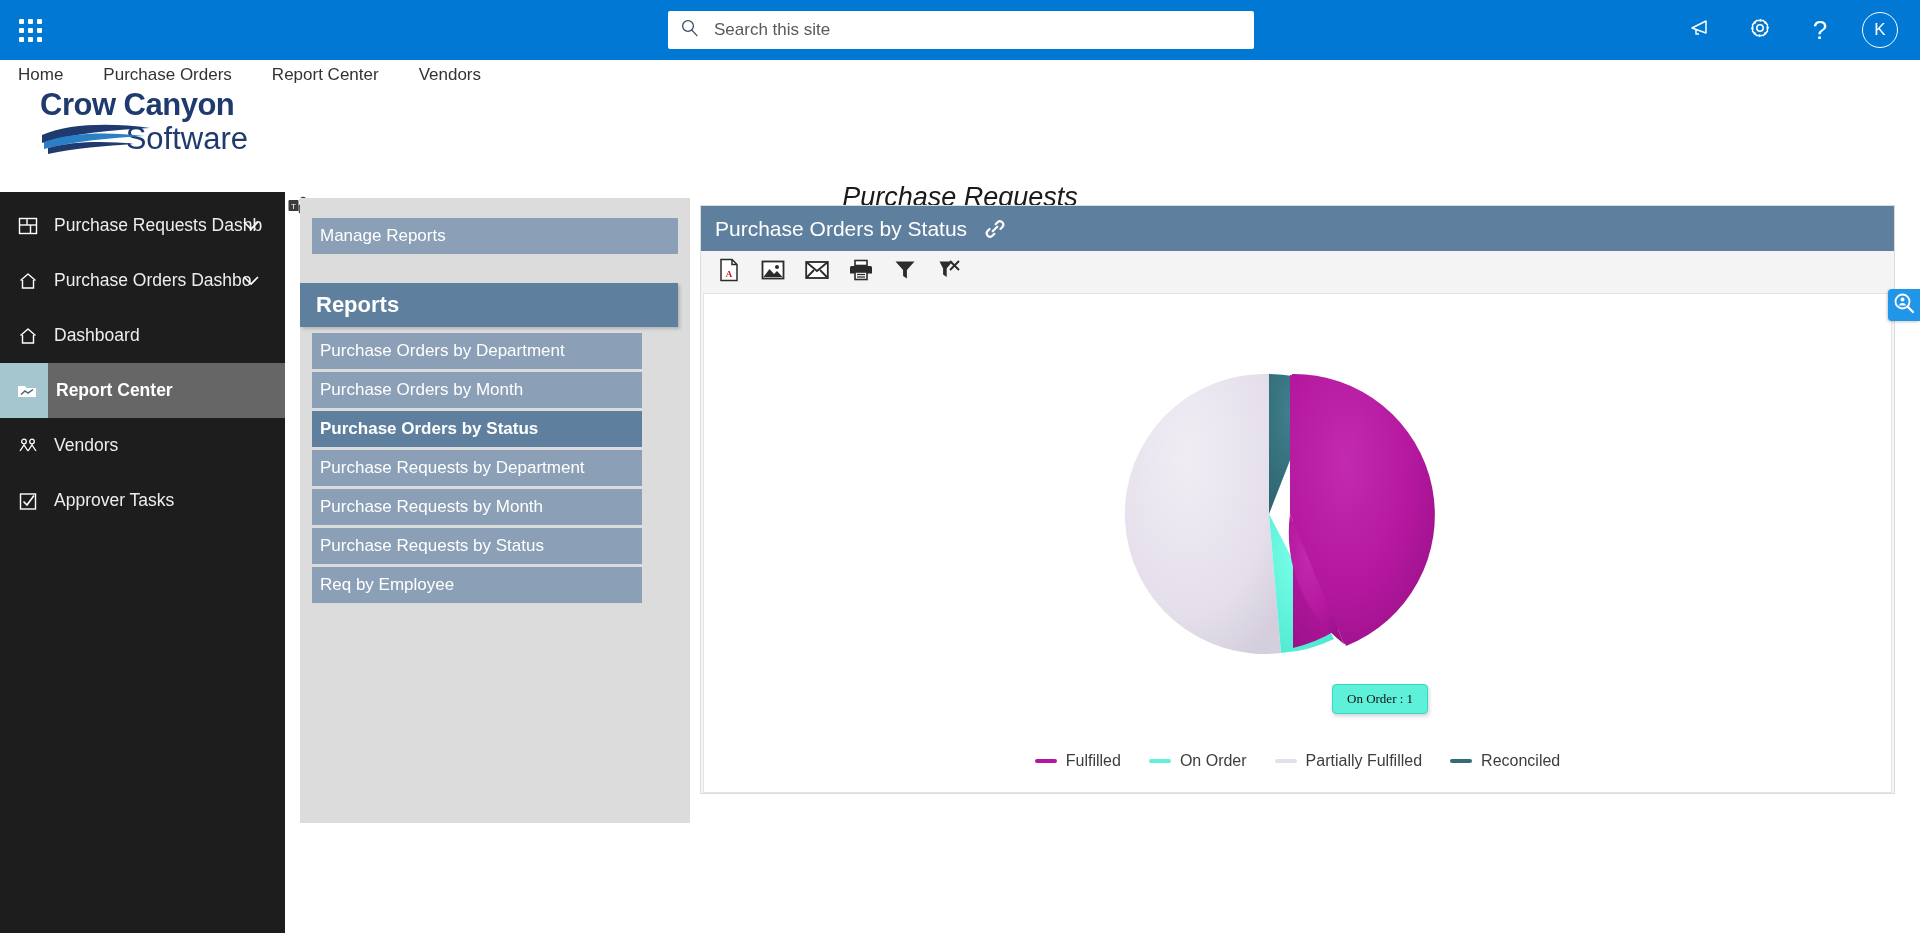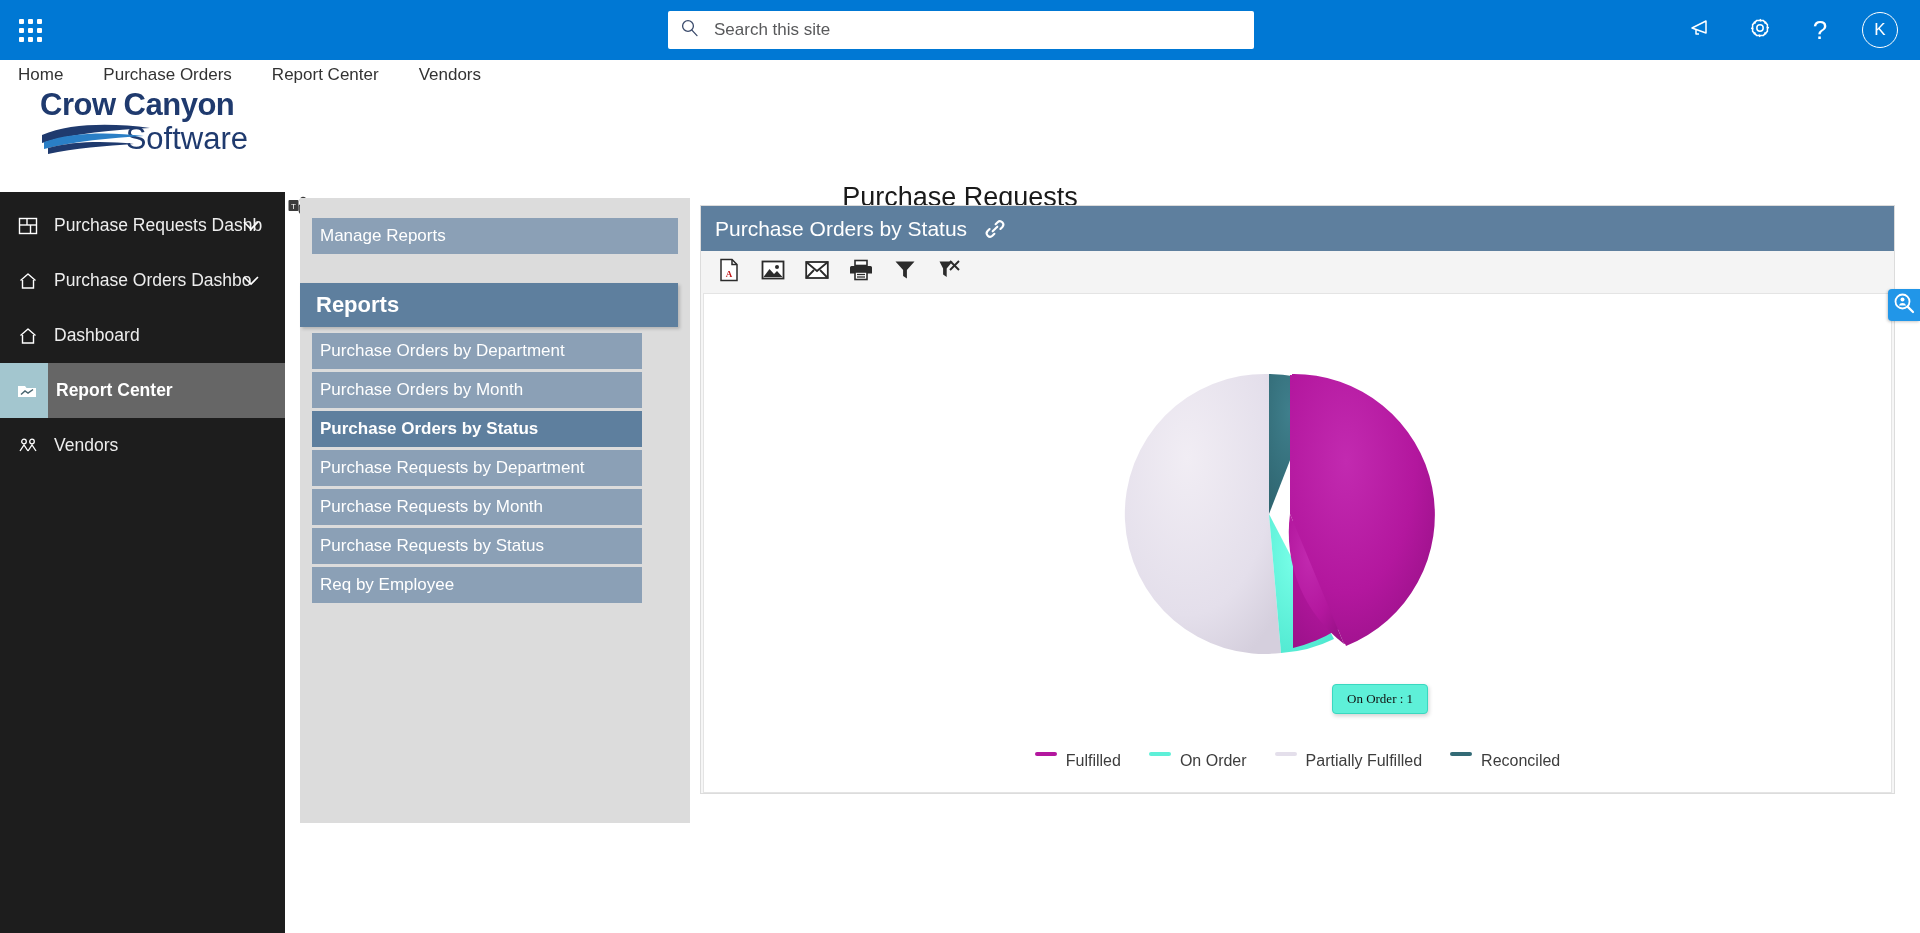--- a/index.html
+++ b/index.html
@@ -109,21 +109,21 @@
     font-size: 31px; color: #1f3a6e; line-height: 34px;
     text-align: right; padding-right: 2px;
   }
   .logo .swoosh { position: absolute; left: 0px; top: 33px; }
 
   .teams-icon { position: absolute; left: 288px; top: 108px; }
 
   .page-title {
     position: absolute; top: 94px; left: 0; width: 1920px;
     text-align: center;
-    font-size: 27px; color: #1a1a1a; font-weight: 400;
+    font-size: 27px; color: #1a1a1a; font-weight: 400; font-style: italic;
   }
 
   
   .sidebar {
     position: absolute; top: 192px; left: 0;
     width: 285px; height: 741px;
     background: #1d1d1d;
     padding-top: 6px;
   }
   .nav-item {
@@ -249,21 +249,21 @@
     white-space: nowrap;
   }
 
   .legend {
     position: absolute; left: 0; bottom: 22px;
     width: 100%;
     display: flex; align-items: center; justify-content: center;
     gap: 0px;
   }
   .legend-item {
-    display: flex; align-items: flex-start;
+    display: flex; align-items: center;
     margin: 0 14px;
     cursor: pointer;
   }
   .legend-swatch {
     width: 22px; height: 4px;
     border-radius: 2px;
     margin-right: 9px;
   }
   .legend-label { font-size: 16px; color: #3d3d3d; }
 
@@ -426,20 +426,29 @@
       <svg width="22" height="20" viewBox="0 0 22 20">
         <circle cx="7" cy="5.5" r="2.3" fill="none" stroke="#ffffff" stroke-width="1.3"></circle>
         <circle cx="15" cy="5.5" r="2.3" fill="none" stroke="#ffffff" stroke-width="1.3"></circle>
         <path d="M3 15 L7 9 L11 15" fill="none" stroke="#ffffff" stroke-width="1.3"></path>
         <path d="M11 15 L15 9 L19 15" fill="none" stroke="#ffffff" stroke-width="1.3"></path>
       </svg>
     </span>
     <span class="nav-label">Vendors</span>
   </div>
 
+  <div class="nav-item">
+    <span class="nav-ico">
+      <svg width="20" height="20" viewBox="0 0 20 20">
+        <rect x="2.5" y="3" width="15" height="15" fill="none" stroke="#ffffff" stroke-width="1.4"></rect>
+        <polyline points="5.5,10.5 9,14 16,4.5" fill="none" stroke="#ffffff" stroke-width="1.6"></polyline>
+      </svg>
+    </span>
+    <span class="nav-label">Approver Tasks</span>
+  </div>
 </div>
 
 <div class="reports-panel">
   <div class="rp-item rp-manage">Manage Reports</div>
   <div class="rp-header">Reports</div>
   <div class="rp-list">
     <div class="rp-item">Purchase Orders by Department</div>
     <div class="rp-item">Purchase Orders by Month</div>
     <div class="rp-item active">Purchase Orders by Status</div>
     <div class="rp-item">Purchase Requests by Department</div>

